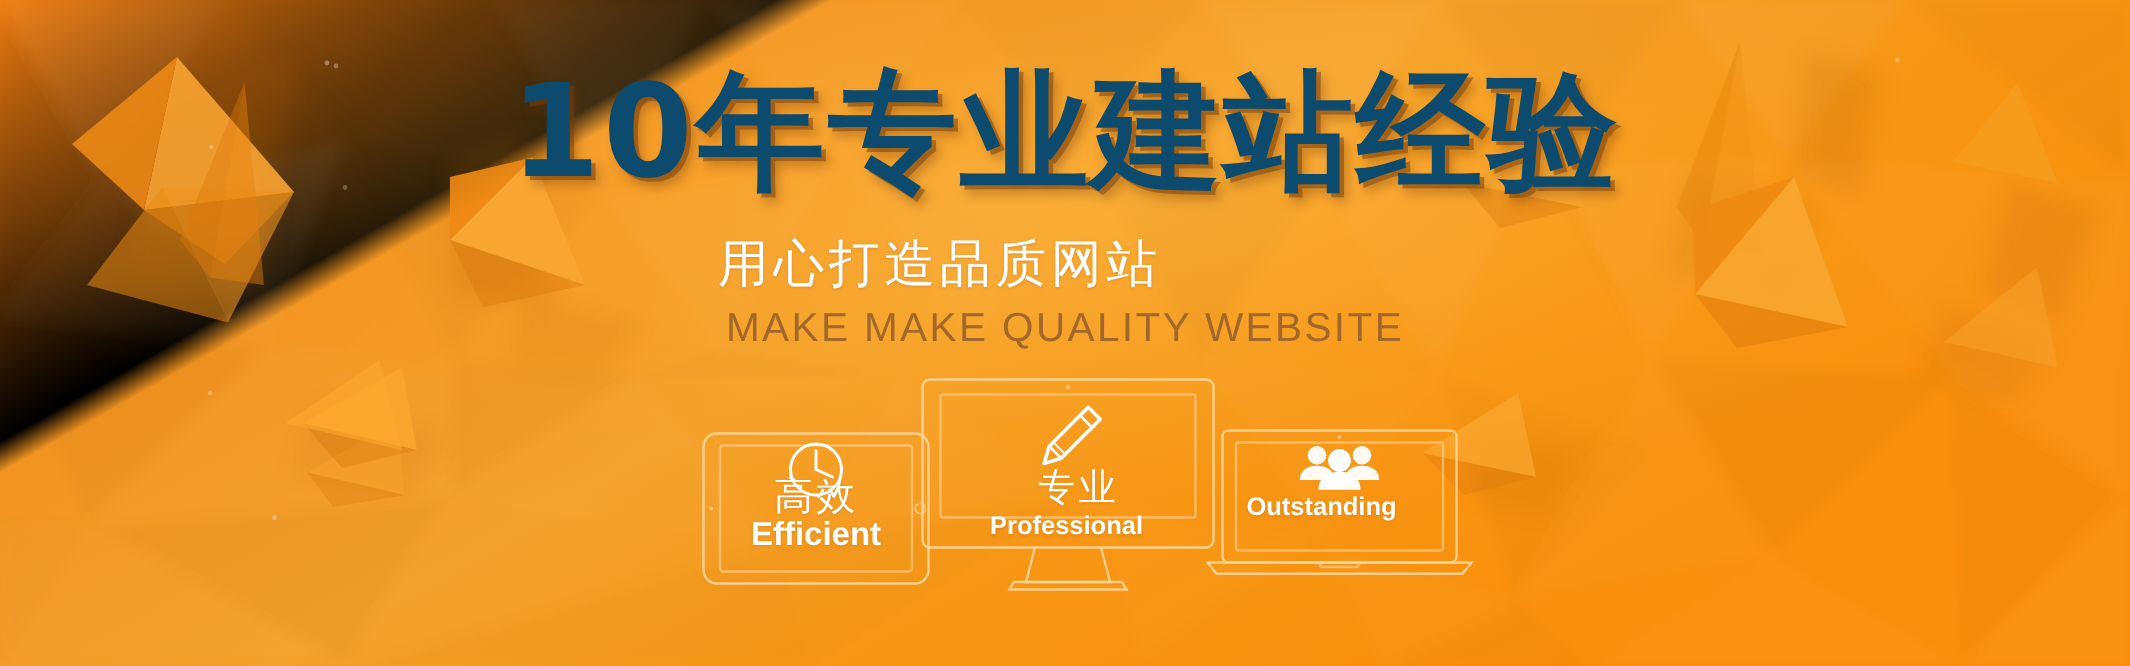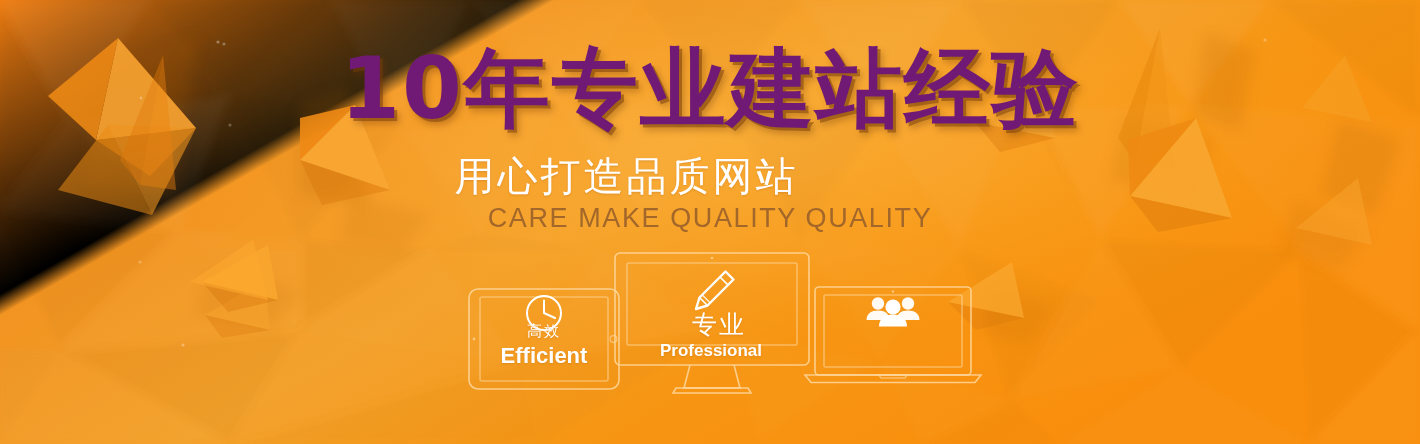--- a/index.html
+++ b/index.html
@@ -38,35 +38,35 @@
   }
 
   .headline {
     position: absolute;
     left: 0;
     top: 36px;
     width: 1420px;
     font-size: 86px;
     line-height: 104px;
     font-weight: 700;
-    color: #701a75;
+    color: #0c4a6e;
     letter-spacing: 2px;
     text-shadow:
        3px 3px 0 rgba(120,62,10,0.50),
        5px 6px 7px rgba(110,55,8,0.35);
     white-space: nowrap;
     font-family: "DejaVu Sans", "Liberation Sans", sans-serif;
   }
 
   .sub-cn {
     position: absolute;
     left: 0;
     top: 154px;
     width: 1253px;
-    font-size: 40px;
+    font-size: 34px;
     line-height: 44px;
     color: #FFFFFF;
     letter-spacing: 3px;
     font-weight: 400;
     text-shadow: 0 1px 2px rgba(150,80,15,0.25);
     font-family: "DejaVu Sans", "Liberation Sans", sans-serif;
   }
 
   .sub-en {
     position: absolute;
@@ -108,21 +108,21 @@
   }
   .dev-label .en {
     display: block;
     font-weight: 700;
     font-family: "Liberation Sans", sans-serif;
     text-shadow: 0 1px 2px rgba(160,90,20,0.25);
   }
 
   
   #lbl-tablet { left: 477px; top: 318px; width: 134px; }
-  #lbl-tablet .cn { font-size: 15px; line-height: 27px; letter-spacing: 2px; }
+  #lbl-tablet .cn { font-size: 26px; line-height: 27px; letter-spacing: 2px; }
   #lbl-tablet .en { font-size: 22px; line-height: 22px; }
 
   
   #lbl-monitor { left: 620px; top: 310px; width: 182px; }
   #lbl-monitor .cn { font-size: 25px; line-height: 29px; letter-spacing: 2px; margin-left: 16px; }
   #lbl-monitor .en { font-size: 17px; line-height: 23px; }
 
   
   #lbl-laptop { left: 805px; top: 327px; width: 152px; }
   #lbl-laptop .cn { font-size: 23px; line-height: 27px; letter-spacing: 2px; }
@@ -303,21 +303,21 @@
       <circle cx="230" cy="125" r="1.6" fill="#FFFFFF" opacity="0.25"></circle>
       <circle cx="183" cy="345" r="1.6" fill="#FFFFFF" opacity="0.30"></circle>
       <circle cx="140" cy="262" r="1.5" fill="#FFFFFF" opacity="0.25"></circle>
       <circle cx="1265" cy="40" r="1.6" fill="#FFFFFF" opacity="0.28"></circle>
     </g>
   </svg>
 
   <div class="text-stack">
     <div class="headline">10年专业建站经验</div>
     <div class="sub-cn">用心打造品质网站</div>
-    <div class="sub-en">CARE MAKE QUALITY QUALITY</div>
+    <div class="sub-en">MAKE MAKE QUALITY WEBSITE</div>
   </div>
 
   <div class="devices">
 
     <svg class="dev-svg" style="left:466px; top:286px;" width="156" height="106" viewBox="0 0 156 106">
       <g fill="none" stroke="#FFD8A0" stroke-opacity="0.85" stroke-width="1.6">
         <rect x="3" y="3" width="150" height="100" rx="9" ry="9"></rect>
         <rect x="14" y="11" width="128" height="84" rx="2" ry="2" stroke-opacity="0.55"></rect>
       </g>
 
@@ -382,16 +382,17 @@
         <path d="M64.5 36 C64.5 29.5 69.5 26.5 76 26.5 C82.5 26.5 87.5 29.5 87.5 36 Z" fill-opacity="0.95"></path>
 
         <circle cx="106" cy="19.5" r="6.2" fill-opacity="0.95"></circle>
         <path d="M94.5 36 C94.5 29.5 99.5 26.5 106 26.5 C112.5 26.5 117.5 29.5 117.5 36 Z" fill-opacity="0.95"></path>
 
         <circle cx="91" cy="23" r="7.6"></circle>
         <path d="M77 42.5 C77 34 83.5 30.5 91 30.5 C98.5 30.5 105 34 105 42.5 Z"></path>
       </g>
     </svg>
     <div class="dev-label" id="lbl-laptop">
+      <span class="en">Outstanding</span>
     </div>
 
   </div>
 </div>
 
 </body></html>

